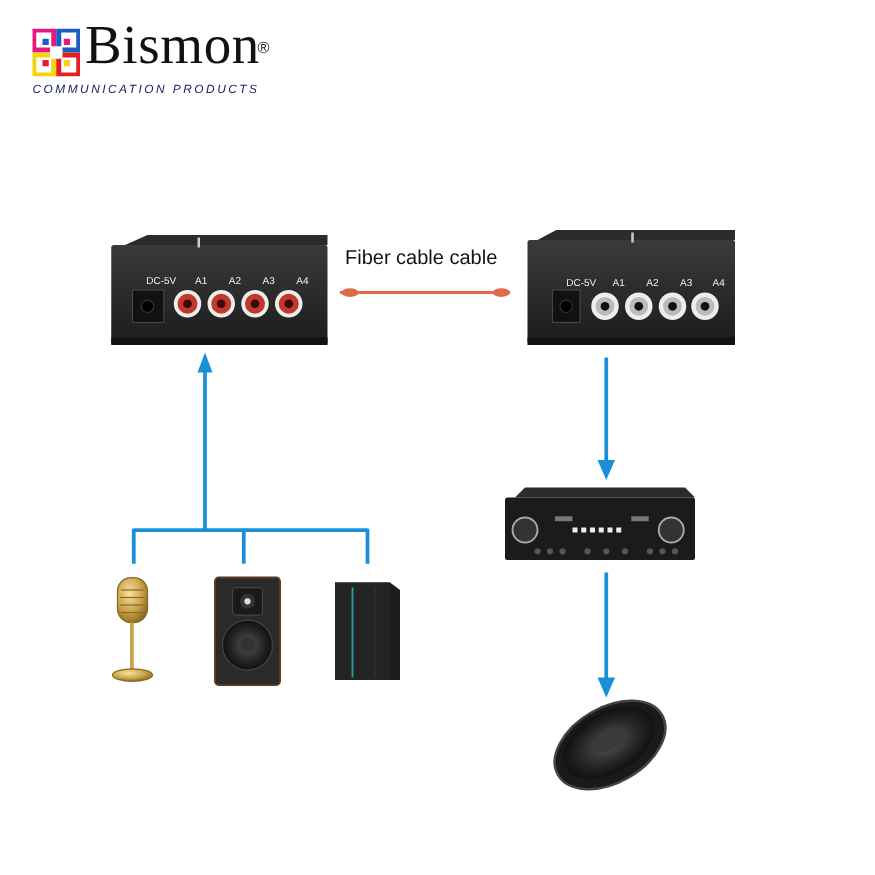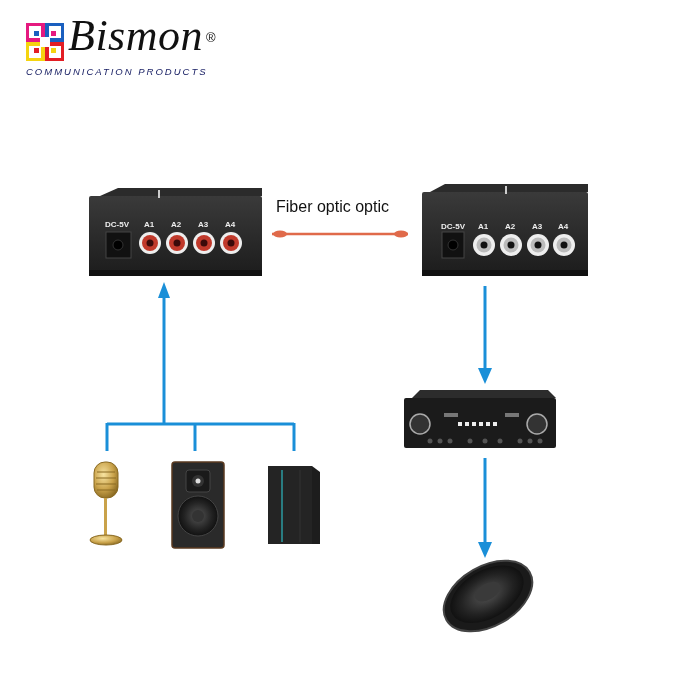--- a/index.html
+++ b/index.html
@@ -1,23 +1,23 @@
 <!DOCTYPE html>
 <html><head>
 <meta charset="utf-8">
 <style>
   html,body{margin:0;padding:0;background:#fff;}
   body{width:700px;height:700px;position:relative;overflow:hidden;font-family:"Liberation Sans",sans-serif;}
   .abs{position:absolute;}
   .logo-mark{left:26px;top:23px;width:38px;height:38px;}
-  .logo-word{left:68px;top:14px;font-family:"Liberation Serif",serif;font-style:italic;font-size:44px;color:#111;letter-spacing:0.5px;line-height:1;}
+  .logo-word{left:68px;top:14px;font-family:"Liberation Serif",serif;font-size:44px;color:#111;letter-spacing:0.5px;line-height:1;}
   .logo-reg{left:206px;top:30px;font-size:13px;color:#111;}
   .logo-sub{left:26px;top:66px;font-size:9.5px;font-weight:normal;font-style:italic;color:#1b2266;letter-spacing:2px;}
   .cable-label{left:276px;top:198px;font-size:16px;color:#111;}
-  .device-label{font-size:8px;color:#eee;font-weight:bold;}
+  .device-label{font-size:8px;color:#eee;font-weight:normal;margin-left:12px;}
 </style>
 </head>
 <body>
 
 <svg class="abs logo-mark" viewBox="0 0 38 38">
   <rect x="1" y="1" width="16" height="16" fill="none" stroke="#e5197f" stroke-width="4"></rect>
   <rect x="21" y="1" width="16" height="16" fill="none" stroke="#1a5fbf" stroke-width="4"></rect>
   <rect x="1" y="21" width="16" height="16" fill="none" stroke="#f5d40f" stroke-width="4"></rect>
   <rect x="21" y="21" width="16" height="16" fill="none" stroke="#e31e24" stroke-width="4"></rect>
   <rect x="14" y="14" width="10" height="10" fill="#fff"></rect>
@@ -172,21 +172,21 @@
     </g>
   </g>
 
   <g transform="rotate(-30 488 596)">
     <ellipse cx="488" cy="596" rx="48" ry="30" fill="#1a1a1a" stroke="#444" stroke-width="2"></ellipse>
     <ellipse cx="488" cy="594" rx="40" ry="24" fill="url(#cone)"></ellipse>
     <ellipse cx="490" cy="592" rx="14" ry="8" fill="#3a3a3a"></ellipse>
   </g>
 </svg>
 
-<div class="abs cable-label">Fiber optic optic</div>
+<div class="abs cable-label">Fiber cable cable</div>
 
 <div class="abs device-label" style="left:105px;top:220px">DC-5V</div>
 <div class="abs device-label" style="left:144px;top:220px">A1</div>
 <div class="abs device-label" style="left:171px;top:220px">A2</div>
 <div class="abs device-label" style="left:198px;top:220px">A3</div>
 <div class="abs device-label" style="left:225px;top:220px">A4</div>
 
 <div class="abs device-label" style="left:441px;top:222px">DC-5V</div>
 <div class="abs device-label" style="left:478px;top:222px">A1</div>
 <div class="abs device-label" style="left:505px;top:222px">A2</div>

